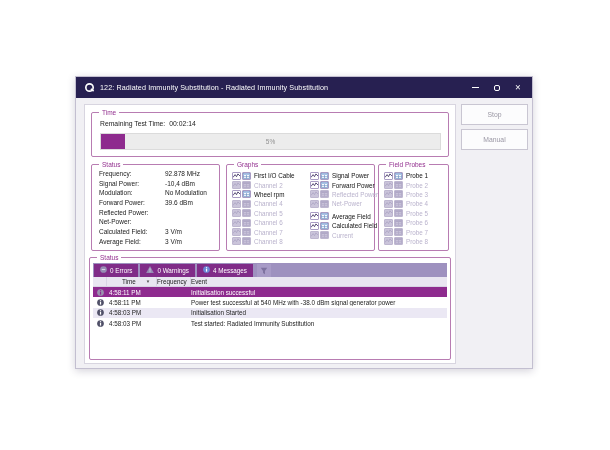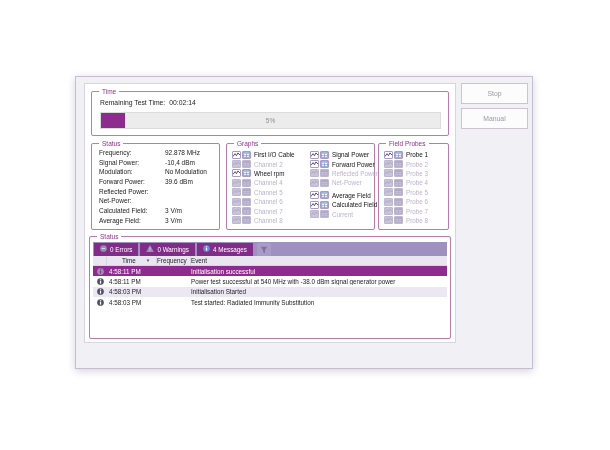--- a/index.html
+++ b/index.html
@@ -95,20 +95,40 @@
   .c-event { flex:1; white-space:nowrap; overflow:hidden; }
   .hdr-time-label { margin-left:13px; }
   .sort-arrow { font-size:4.5px; color:#555; margin-left:10px; }
 </style>
 </head>
 <body>
 
 <div id="stage">
   <div class="window">
 
+    <div class="titlebar">
+      <span style="display:inline-flex;">
+        <svg width="11" height="11" viewBox="0 0 12 12">
+          <circle cx="6" cy="6" r="4" fill="none" stroke="#ffffff" stroke-width="1.8"></circle>
+          <path d="M7.5 7.5 L10.5 10" stroke="#ffffff" stroke-width="1.8"></path>
+        </svg>
+      </span>
+      <span class="titlebar-title">122: Radiated Immunity Substitution - Radiated Immunity Substitution</span>
+      <span class="tb-controls">
+        <span class="tb-btn">
+            <span class="tb-min"></span>
+          </span>
+        <span class="tb-btn">
+            <span class="tb-max"></span>
+          </span>
+        <span class="tb-btn tb-close">
+            <span>✕</span>
+          </span>
+      </span>
+    </div>
 
     <div class="client">
       <div class="main-panel">
 
         <div class="group" id="time-group">
           <span class="group-label">Time</span>
           <div class="time-line">
             <span>Remaining Test Time:</span><span class="tval">00:02:14</span>
           </div>
           <div class="progress">

